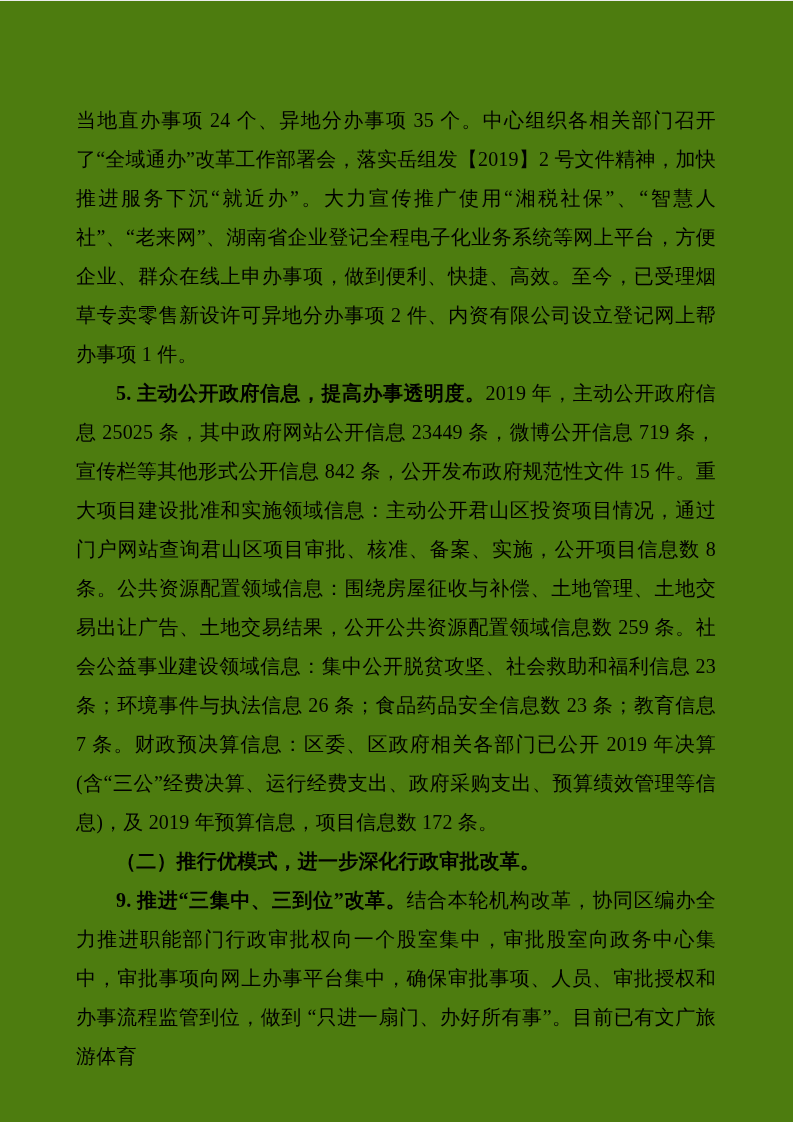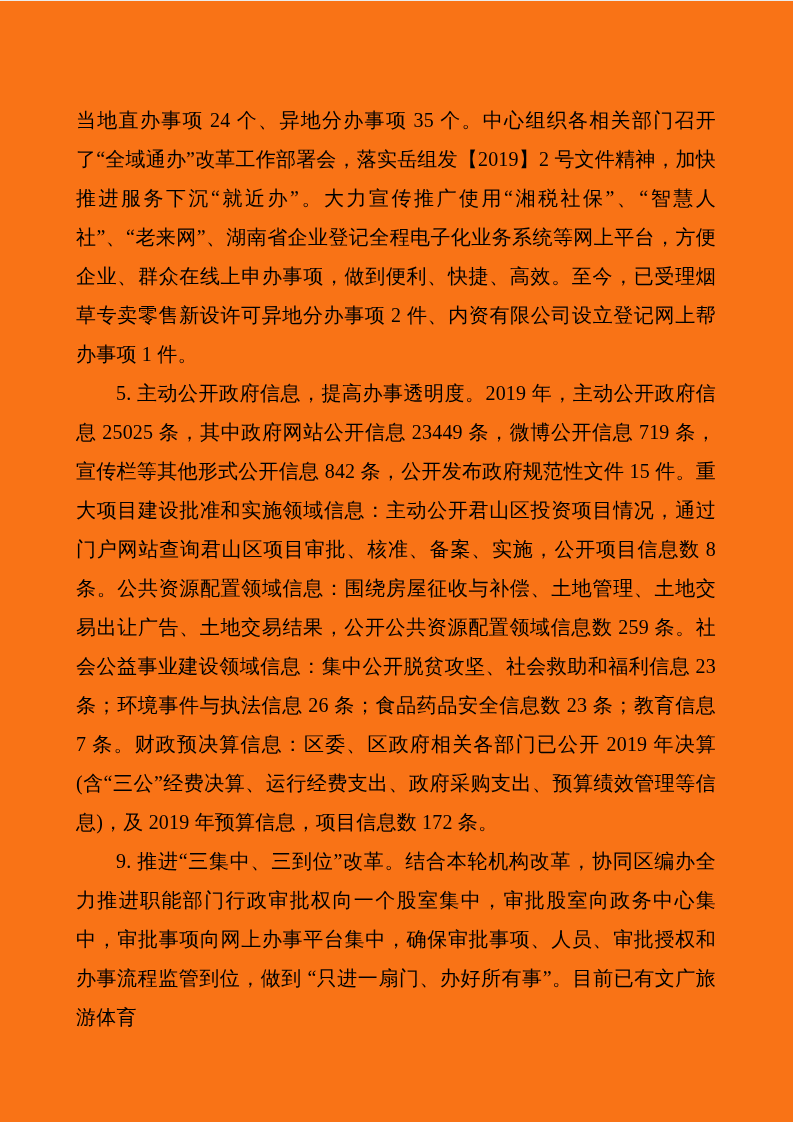--- a/index.html
+++ b/index.html
@@ -5,21 +5,21 @@
   html, body {
     margin: 0;
     padding: 0;
     background: #ffffff;
   }
   .page {
     position: relative;
     width: 793px;
     height: 1122px;
     margin: 0 auto;
-    background: #f97316;
+    background: #4d7c0f;
     box-sizing: border-box;
     padding: 100px 77px 0 76px;
     border-top: 1px solid #ececec;
     overflow: hidden;
   }
   .doc-body {
     color: #000000;
     font-family: "Liberation Serif", "DejaVu Serif", serif;
     font-size: 20px;
     line-height: 39px;
@@ -28,33 +28,34 @@
   }
   .para {
     margin: 0;
     text-indent: 2em;
     word-break: break-all;
   }
   .para.no-indent {
     text-indent: 0;
   }
   .lead-bold {
-    font-weight: normal;
+    font-weight: bold;
   }
   .heading-bold {
     font-weight: bold;
   }
 </style>
 </head>
 <body>
 
 <div class="page">
   <div class="doc-body">
 
     <p class="para no-indent"><span>当地直办事项 24 个、异地分办事项 35 个。中心组织各相关部门召开了“全域通办”改革工作部署会，落实岳组发【2019】2 号文件精神，加快推进服务下沉“就近办”。大力宣传推广使用“湘税社保”、“智慧人社”、“老来网”、湖南省企业登记全程电子化业务系统等网上平台，方便企业、群众在线上申办事项，做到便利、快捷、高效。至今，已受理烟草专卖零售新设许可异地分办事项 2 件、内资有限公司设立登记网上帮办事项 1 件。</span></p>
 
     <p class="para"><span class="lead-bold">5. 主动公开政府信息，提高办事透明度。</span><span>2019 年，主动公开政府信息 25025 条，其中政府网站公开信息 23449 条，微博公开信息 719 条，宣传栏等其他形式公开信息 842 条，公开发布政府规范性文件 15 件。重大项目建设批准和实施领域信息：主动公开君山区投资项目情况，通过门户网站查询君山区项目审批、核准、备案、实施，公开项目信息数 8 条。公共资源配置领域信息：围绕房屋征收与补偿、土地管理、土地交易出让广告、土地交易结果，公开公共资源配置领域信息数 259 条。社会公益事业建设领域信息：集中公开脱贫攻坚、社会救助和福利信息 23 条；环境事件与执法信息 26 条；食品药品安全信息数 23 条；教育信息 7 条。财政预决算信息：区委、区政府相关各部门已公开 2019 年决算(含“三公”经费决算、运行经费支出、政府采购支出、预算绩效管理等信息)，及 2019 年预算信息，项目信息数 172 条。</span></p>
 
+    <p class="para heading-bold">（二）推行优模式，进一步深化行政审批改革。</p>
 
     <p class="para"><span class="lead-bold">9. 推进“三集中、三到位”改革。</span><span>结合本轮机构改革，协同区编办全力推进职能部门行政审批权向一个股室集中，审批股室向政务中心集中，审批事项向网上办事平台集中，确保审批事项、人员、审批授权和办事流程监管到位，做到 “只进一扇门、办好所有事”。目前已有文广旅游体育</span></p>
 
   </div>
 </div>
 
 </body></html>

